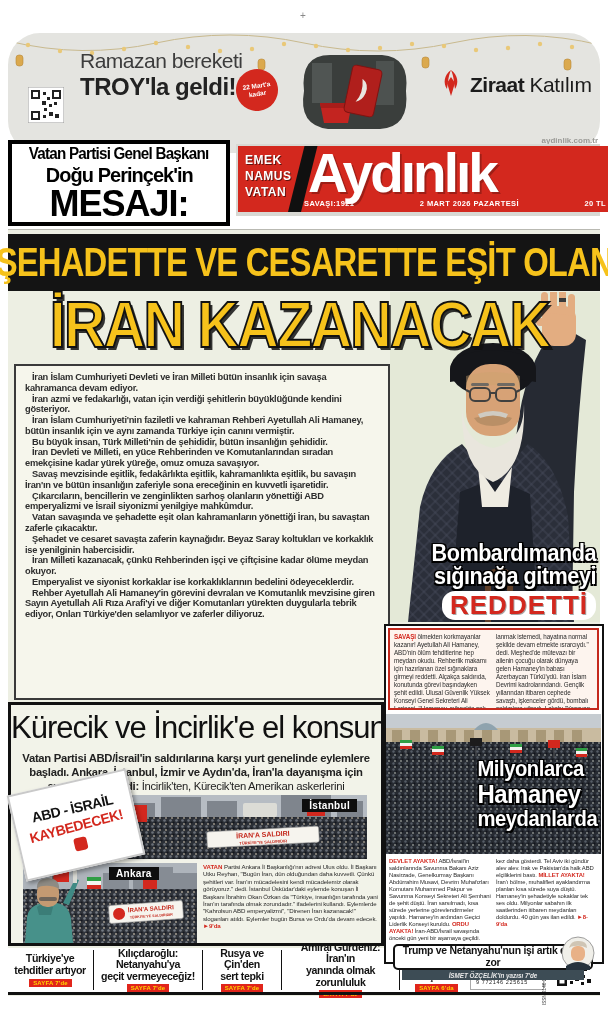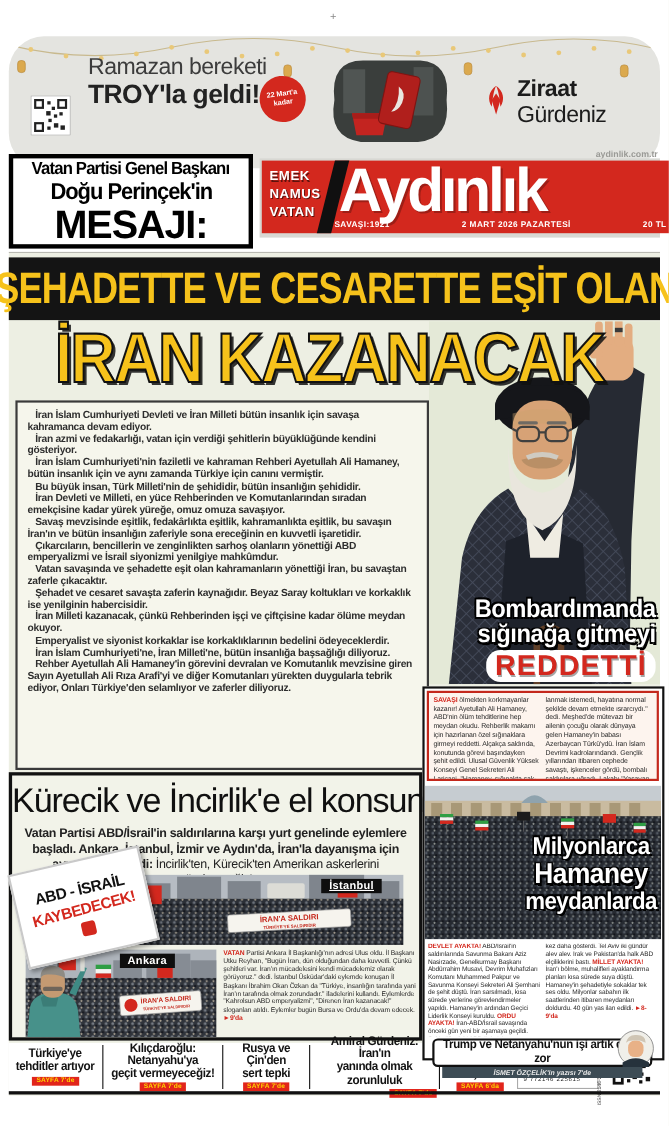--- a/index.html
+++ b/index.html
@@ -58,40 +58,40 @@
     padding:0 8px;margin-top:3px;line-height:1.1;text-shadow:1px 1px 0 rgba(0,0,0,0.35);border-radius:13px;}
   
   .right-col{left:384px;top:624px;width:220px;height:340px;background:#fff;border:2.5px solid #111;box-sizing:border-box;z-index:4;}
   .red-box{position:absolute;left:2px;top:2px;width:211px;height:82px;background:#fdf4ee;border:2px solid #c4281c;box-sizing:border-box;
     padding:3px 4px;display:flex;gap:5px;overflow:hidden;}
   .tiny{font-size:6.3px;line-height:1.28;color:#2a2a2a;letter-spacing:-0.1px;font-weight:500;}
   .red-box .col{width:50%;}
   .lead-red{color:#d3281e;font-weight:800;}
   .more-red{color:#d3281e;font-weight:800;}
   .crowd{position:absolute;left:0px;top:88px;width:215px;height:140px;overflow:hidden;}
-  .meydan-title{position:absolute;right:5px;top:132px;text-align:center;z-index:6;padding-left:44px;}
+  .meydan-title{position:absolute;right:5px;top:132px;text-align:left;z-index:6;padding-left:44px;}
   .meydan-title .t{font-size:22px;letter-spacing:-0.5px;line-height:1.04;transform:scaleX(0.92);transform-origin:right;}
   .meydan-title .t2{font-size:26px;}
   .meydan-text{position:absolute;left:3px;top:232px;width:209px;height:84px;display:flex;gap:5px;overflow:hidden;}
   .meydan-text .col{width:50%;}
   .meydan-text .tiny{font-size:5.9px;line-height:1.18;}
   .trump-chip{position:absolute;left:7px;top:318px;width:200px;height:26px;background:#fff;border:2px solid #111;border-radius:5px;
     box-sizing:border-box;display:flex;align-items:center;justify-content:center;}
   .trump-chip .tt{font-size:11px;font-weight:800;color:#111;text-align:center;line-height:1.05;letter-spacing:-0.3px;transform:scaleX(0.95);}
   .trump-face{position:absolute;right:-4px;top:-10px;width:34px;height:34px;}
   .trump-byline{position:absolute;left:16px;top:344px;width:182px;height:10px;background:#3d4c55;color:#e9e9e9;
     font-size:6.3px;font-weight:700;font-style:italic;display:flex;align-items:center;justify-content:center;}
   
   .kurecik{left:8px;top:702px;width:376px;height:244px;background:#f2f3e9;border:3px solid #111;box-sizing:border-box;z-index:2;overflow:visible;}
   .kur-headline{position:absolute;left:0;top:5px;width:100%;text-align:center;font-size:31px;font-weight:400;color:#101010;letter-spacing:-1px;white-space:nowrap;}
   .kur-dek{position:absolute;left:10px;top:46px;width:350px;text-align:center;font-size:11.3px;color:#222;line-height:1.25;letter-spacing:-0.3px;}
   .kur-dek .b{font-weight:800;}
   .kur-photo-ist{position:absolute;left:20px;top:90px;width:336px;height:64px;overflow:hidden;}
   .photo-label{position:absolute;background:#0e0e0e;color:#fff;font-size:10px;font-weight:800;padding:1px 7px;letter-spacing:0.3px;}
-  .lbl-ist{right:20px;top:4px;text-decoration:underline;}
+  .lbl-ist{right:10px;top:4px;}
   .lbl-ank{left:86px;top:4px;}
   .abd-sign{position:absolute;left:4px;top:76px;width:118px;height:84px;background:#fff;border:2px solid #c9c9c9;box-shadow:2px 3px 4px rgba(0,0,0,0.35);
     transform:rotate(-13deg);display:flex;flex-direction:column;align-items:center;justify-content:center;gap:2px;z-index:3;}
   .abd-sign .s1{font-size:14px;font-weight:800;color:#111;letter-spacing:-0.5px;}
   .abd-sign .s2{font-size:14px;font-weight:800;color:#d3281e;letter-spacing:-0.5px;transform:rotate(-2deg);}
   .abd-sign .logo-dot{width:13px;height:13px;background:#d3281e;border-radius:3px;margin-top:2px;}
   .kur-photo-ank{position:absolute;left:12px;top:158px;width:174px;height:80px;overflow:hidden;}
   .kur-caption{position:absolute;left:192px;top:158px;width:176px;height:80px;overflow:hidden;}
   .kur-caption .tiny{font-size:6.15px;line-height:1.2;}
   
@@ -184,21 +184,21 @@
     </svg>
   </div>
   <div class="abs ad-brand">
     <span>
       <svg width="26" height="28" viewBox="0 0 26 28">
         <path d="M13,1 C6,6 5,14 9,20 C10,14 10,8 13,1 Z" fill="#d3281e"></path>
         <path d="M13,1 C20,6 21,14 17,20 C16,14 16,8 13,1 Z" fill="#d3281e"></path>
         <path d="M13,8 L17,14 L13,27 L9,14 Z" fill="#d3281e"></path>
       </svg>
     </span>
-    <span class="ad-brand-text"><b>Ziraat</b><span> Gürdeniz</span></span>
+    <span class="ad-brand-text"><b>Ziraat</b><span> Katılım</span></span>
   </div>
 </div>
 
 <div class="abs mh-leftbox">
   <div class="mh-l1">Vatan Partisi Genel Başkanı</div>
   <div class="mh-l2">Doğu Perinçek'in</div>
   <div class="mh-l3">MESAJI:</div>
 </div>
 
 <div class="abs mh-right">
@@ -289,21 +289,20 @@
   <p>İran azmi ve fedakarlığı, vatan için verdiği şehitlerin büyüklüğünde kendini gösteriyor.</p>
   <p>İran İslam Cumhuriyeti'nin faziletli ve kahraman Rehberi Ayetullah Ali Hamaney, bütün insanlık için ve aynı zamanda Türkiye için canını vermiştir.</p>
   <p>Bu büyük insan, Türk Milleti'nin de şehididir, bütün insanlığın şehididir.</p>
   <p>İran Devleti ve Milleti, en yüce Rehberinden ve Komutanlarından sıradan emekçisine kadar yürek yüreğe, omuz omuza savaşıyor.</p>
   <p>Savaş mevzisinde eşitlik, fedakârlıkta eşitlik, kahramanlıkta eşitlik, bu savaşın İran'ın ve bütün insanlığın zaferiyle sona ereceğinin en kuvvetli işaretidir.</p>
   <p>Çıkarcıların, bencillerin ve zenginlikten sarhoş olanların yönettiği ABD emperyalizmi ve İsrail siyonizmi yenilgiye mahkûmdur.</p>
   <p>Vatan savaşında ve şehadette eşit olan kahramanların yönettiği İran, bu savaştan zaferle çıkacaktır.</p>
   <p>Şehadet ve cesaret savaşta zaferin kaynağıdır. Beyaz Saray koltukları ve korkaklık ise yenilginin habercisidir.</p>
   <p>İran Milleti kazanacak, çünkü Rehberinden işçi ve çiftçisine kadar ölüme meydan okuyor.</p>
   <p>Emperyalist ve siyonist korkaklar ise korkaklıklarının bedelini ödeyeceklerdir.</p>
-  <p>İran İslam Cumhuriyeti'ne, İran Milleti'ne, bütün insanlığa başsağlığı diliyoruz.</p>
   <p>Rehber Ayetullah Ali Hamaney'in görevini devralan ve Komutanlık mevzisine giren Sayın Ayetullah Ali Rıza Arafi'yi ve diğer Komutanları yürekten duygularla tebrik ediyor, Onları Türkiye'den selamlıyor ve zaferler diliyoruz.</p>
 </div>
 
 <div class="abs right-col">
   <div class="red-box">
     <div class="col tiny">
       <span class="lead-red">SAVAŞI</span><span> ölmekten korkmayanlar kazanır! Ayetullah Ali Hamaney, ABD'nin ölüm tehditlerine hep meydan okudu. Rehberlik makamı için hazırlanan özel sığınaklara girmeyi reddetti. Alçakça saldırıda, konutunda görevi başındayken şehit edildi. Ulusal Güvenlik Yüksek Konseyi Genel Sekreteri Ali Laricani, "Hamaney, sığınakta sak-</span>
     </div>
     <div class="col tiny">
       <span>lanmak istemedi, hayatına normal şekilde devam etmekte ısrarcıydı." dedi. Meşhed'de mütevazı bir ailenin çocuğu olarak dünyaya gelen Hamaney'in babası Azerbaycan Türkü'ydü. İran İslam Devrimi kadrolarındandı. Gençlik yıllarından itibaren cephede savaştı, işkenceler gördü, bombalı saldırılara uğradı. Lakabı "Yaşayan Şehit"ti. </span>
@@ -516,21 +515,21 @@
     <div class="cell" style="width:109px;">
       <div class="hl">Kılıçdaroğlu: Netanyahu'ya
 geçit vermeyeceğiz!</div>
       <div class="tag">SAYFA 7'de</div>
     </div>
     <div class="cell" style="width:79px;">
       <div class="hl">Rusya ve Çin'den
 sert tepki</div>
       <div class="tag">SAYFA 7'de</div>
     </div>
-    <div class="cell" style="width:118px;align-items:flex-end;">
+    <div class="cell" style="width:118px;">
       <div class="hl">Amiral Gürdeniz: İran'ın
 yanında olmak zorunluluk</div>
       <div class="tag">SAYFA 7'de</div>
     </div>
     <div class="cell" style="width:74px;">
       <div class="hl">Savaş Doğu
 Akdeniz'e sıçradı</div>
       <div class="tag">SAYFA 6'da</div>
     </div>
   </div>

